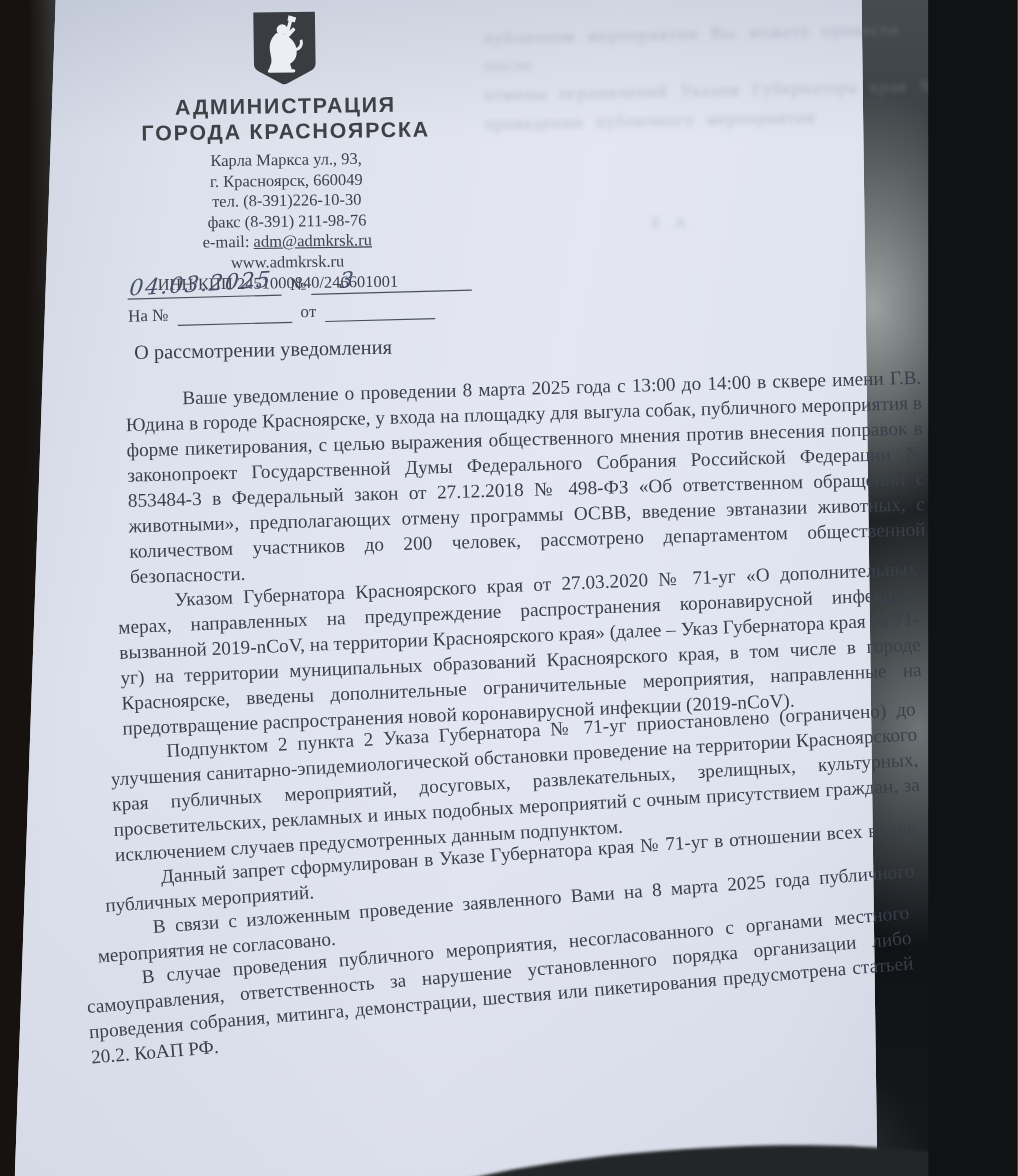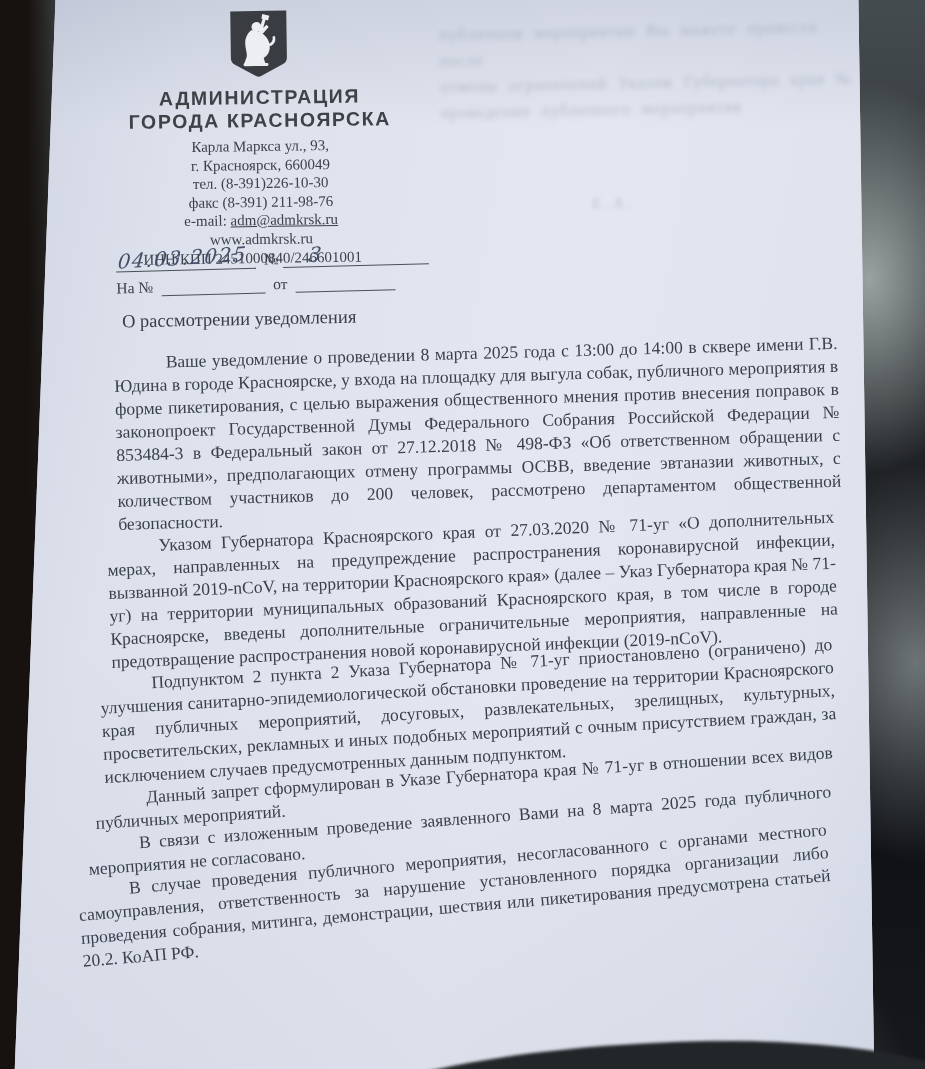--- a/index.html
+++ b/index.html
@@ -1,16 +1,16 @@
 <!DOCTYPE html>
 <html><head>
 <meta charset="utf-8">
 <style>
   html,body{margin:0;padding:0;background:#101214;}
-  #page{position:relative;width:925px;height:1069px;overflow:hidden;
+  #page{position:relative;width:844px;height:1069px;overflow:hidden;
     font-family:"Liberation Serif","DejaVu Serif",serif;}
   
   #backdrop{position:absolute;inset:0;
     background:
       linear-gradient(90deg,#17120f 0%,#17120f 3%,rgba(23,18,15,0) 7.5%),
       radial-gradient(180px 280px at 94% 26%,#99a2a1 0%,rgba(153,162,161,0) 70%),
       radial-gradient(230px 320px at 99% 62%,#6d7476 0%,rgba(109,116,118,0) 62%),
       radial-gradient(300px 220px at 78% 100%,#4a4f52 0%,rgba(74,79,82,0) 62%),
       linear-gradient(180deg,#454c4f 0%,#25282b 35%,#0d0f13 70%,#16181b 100%);}
   

